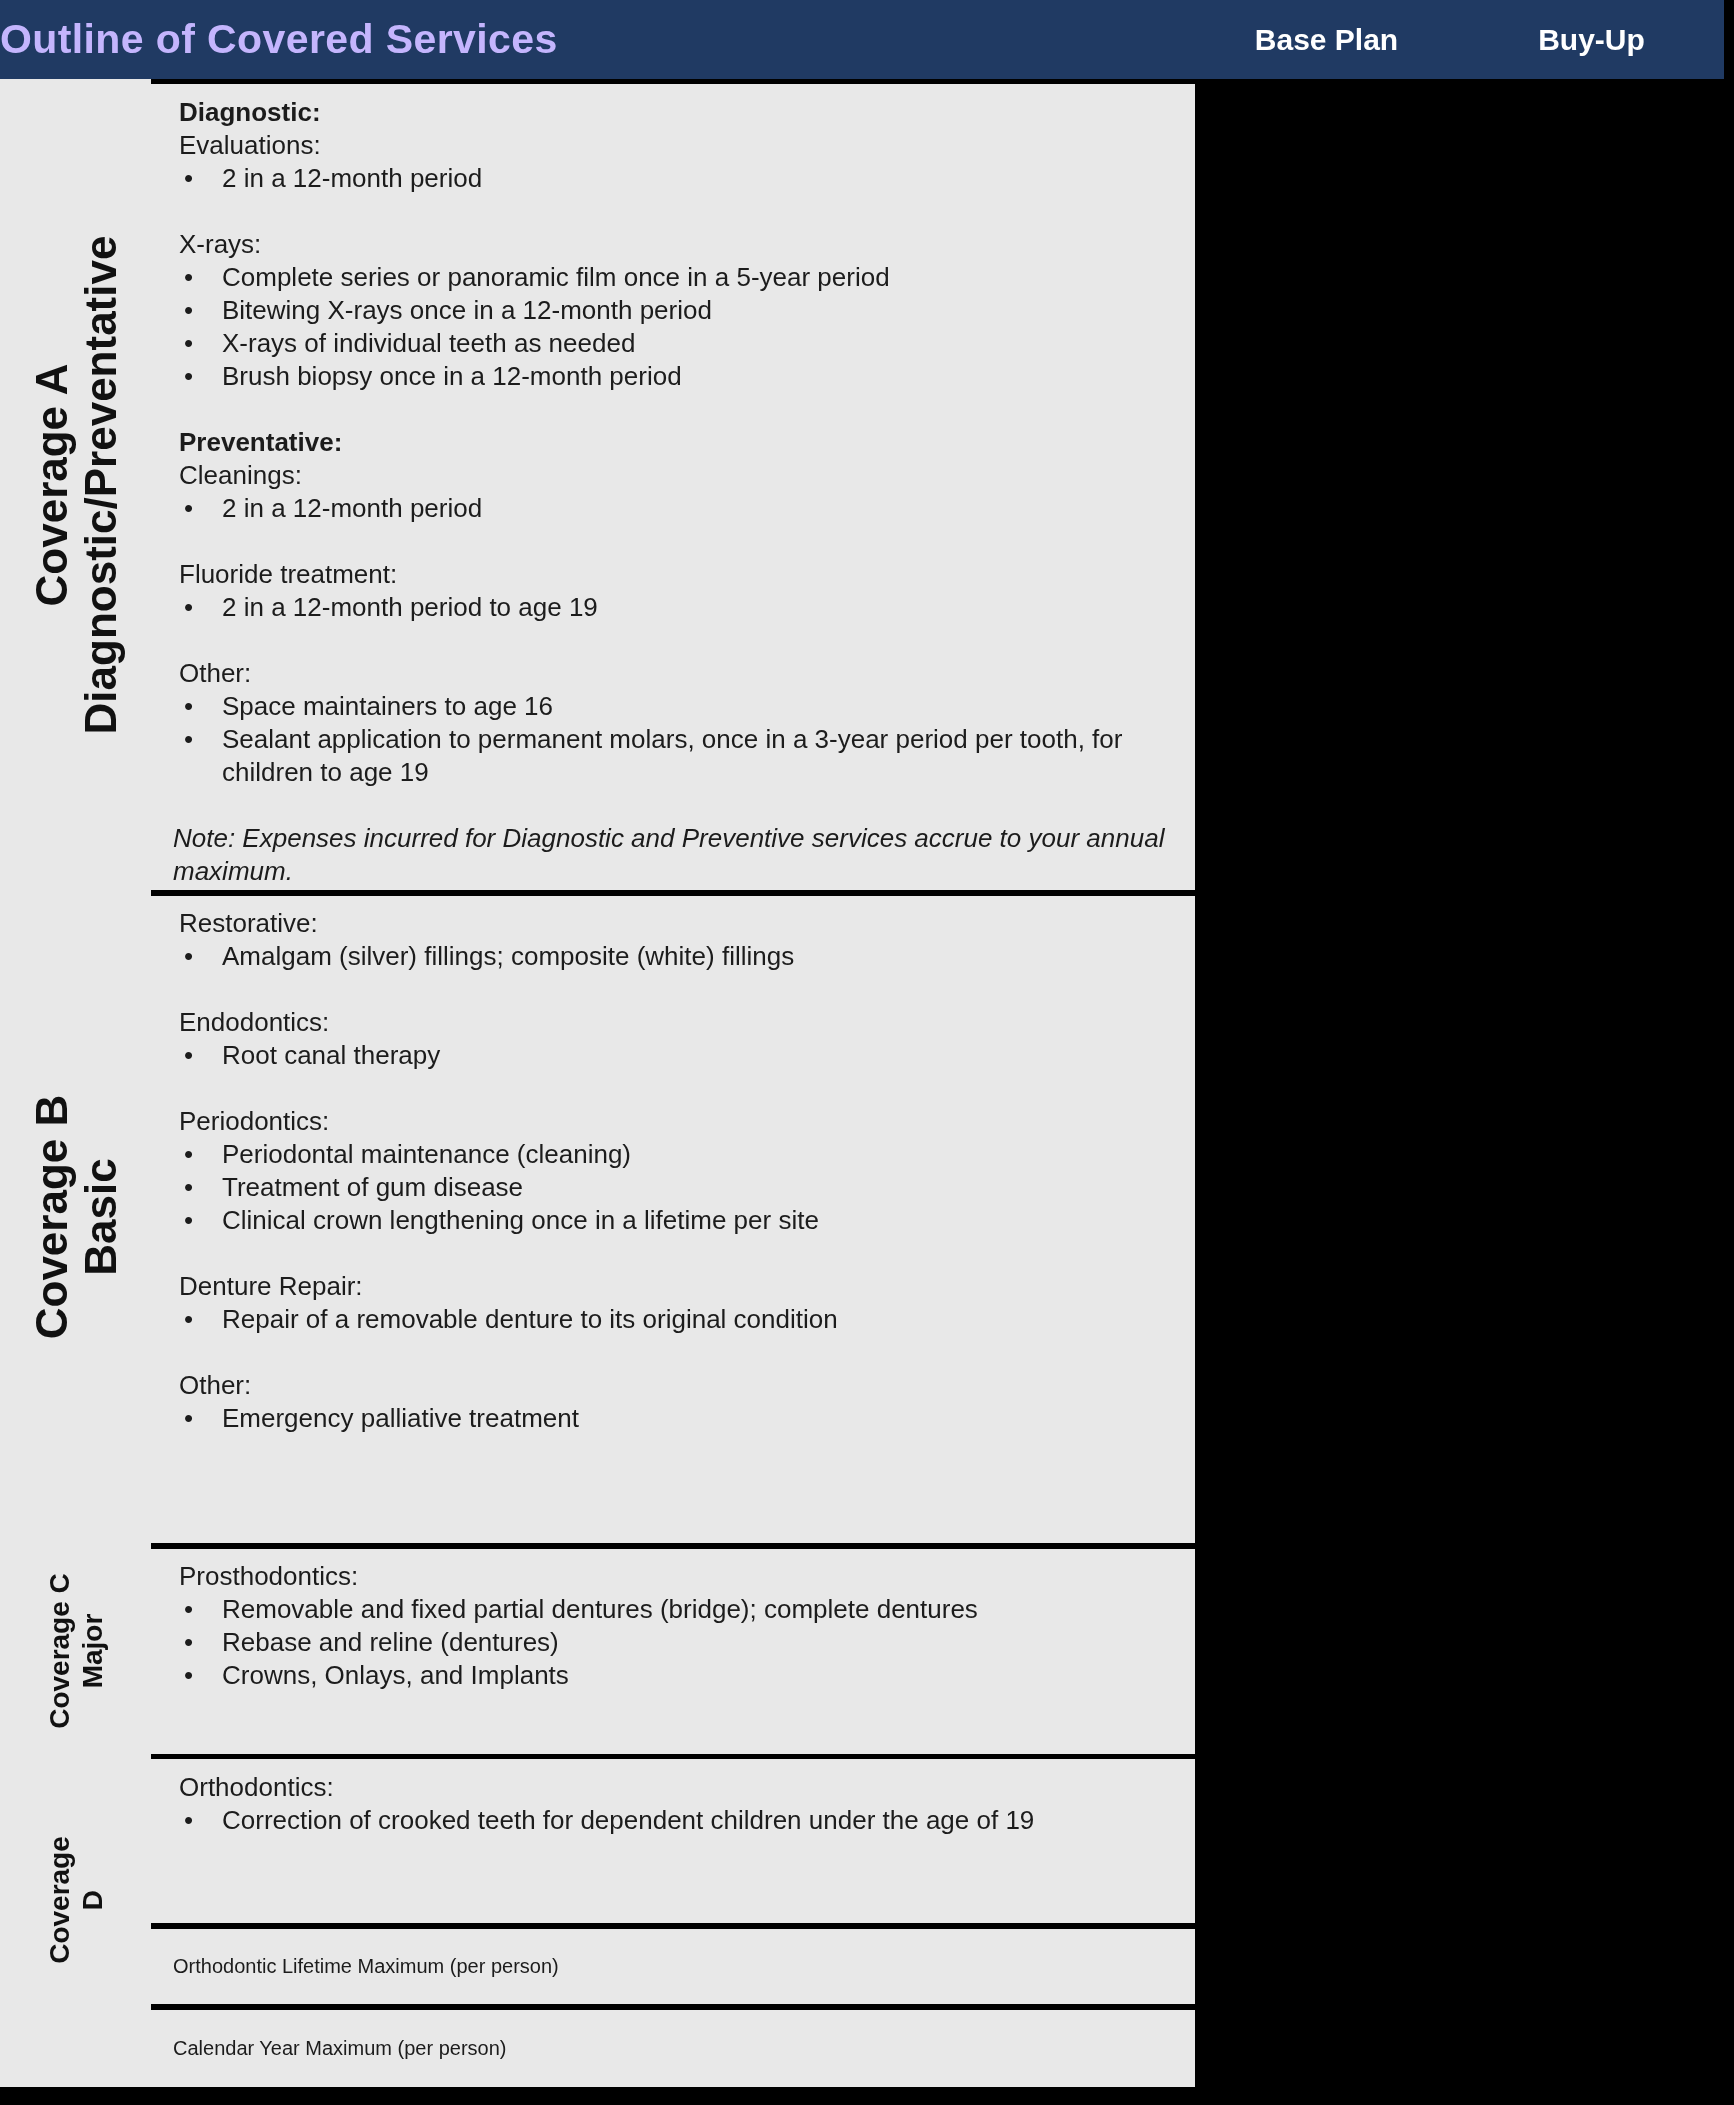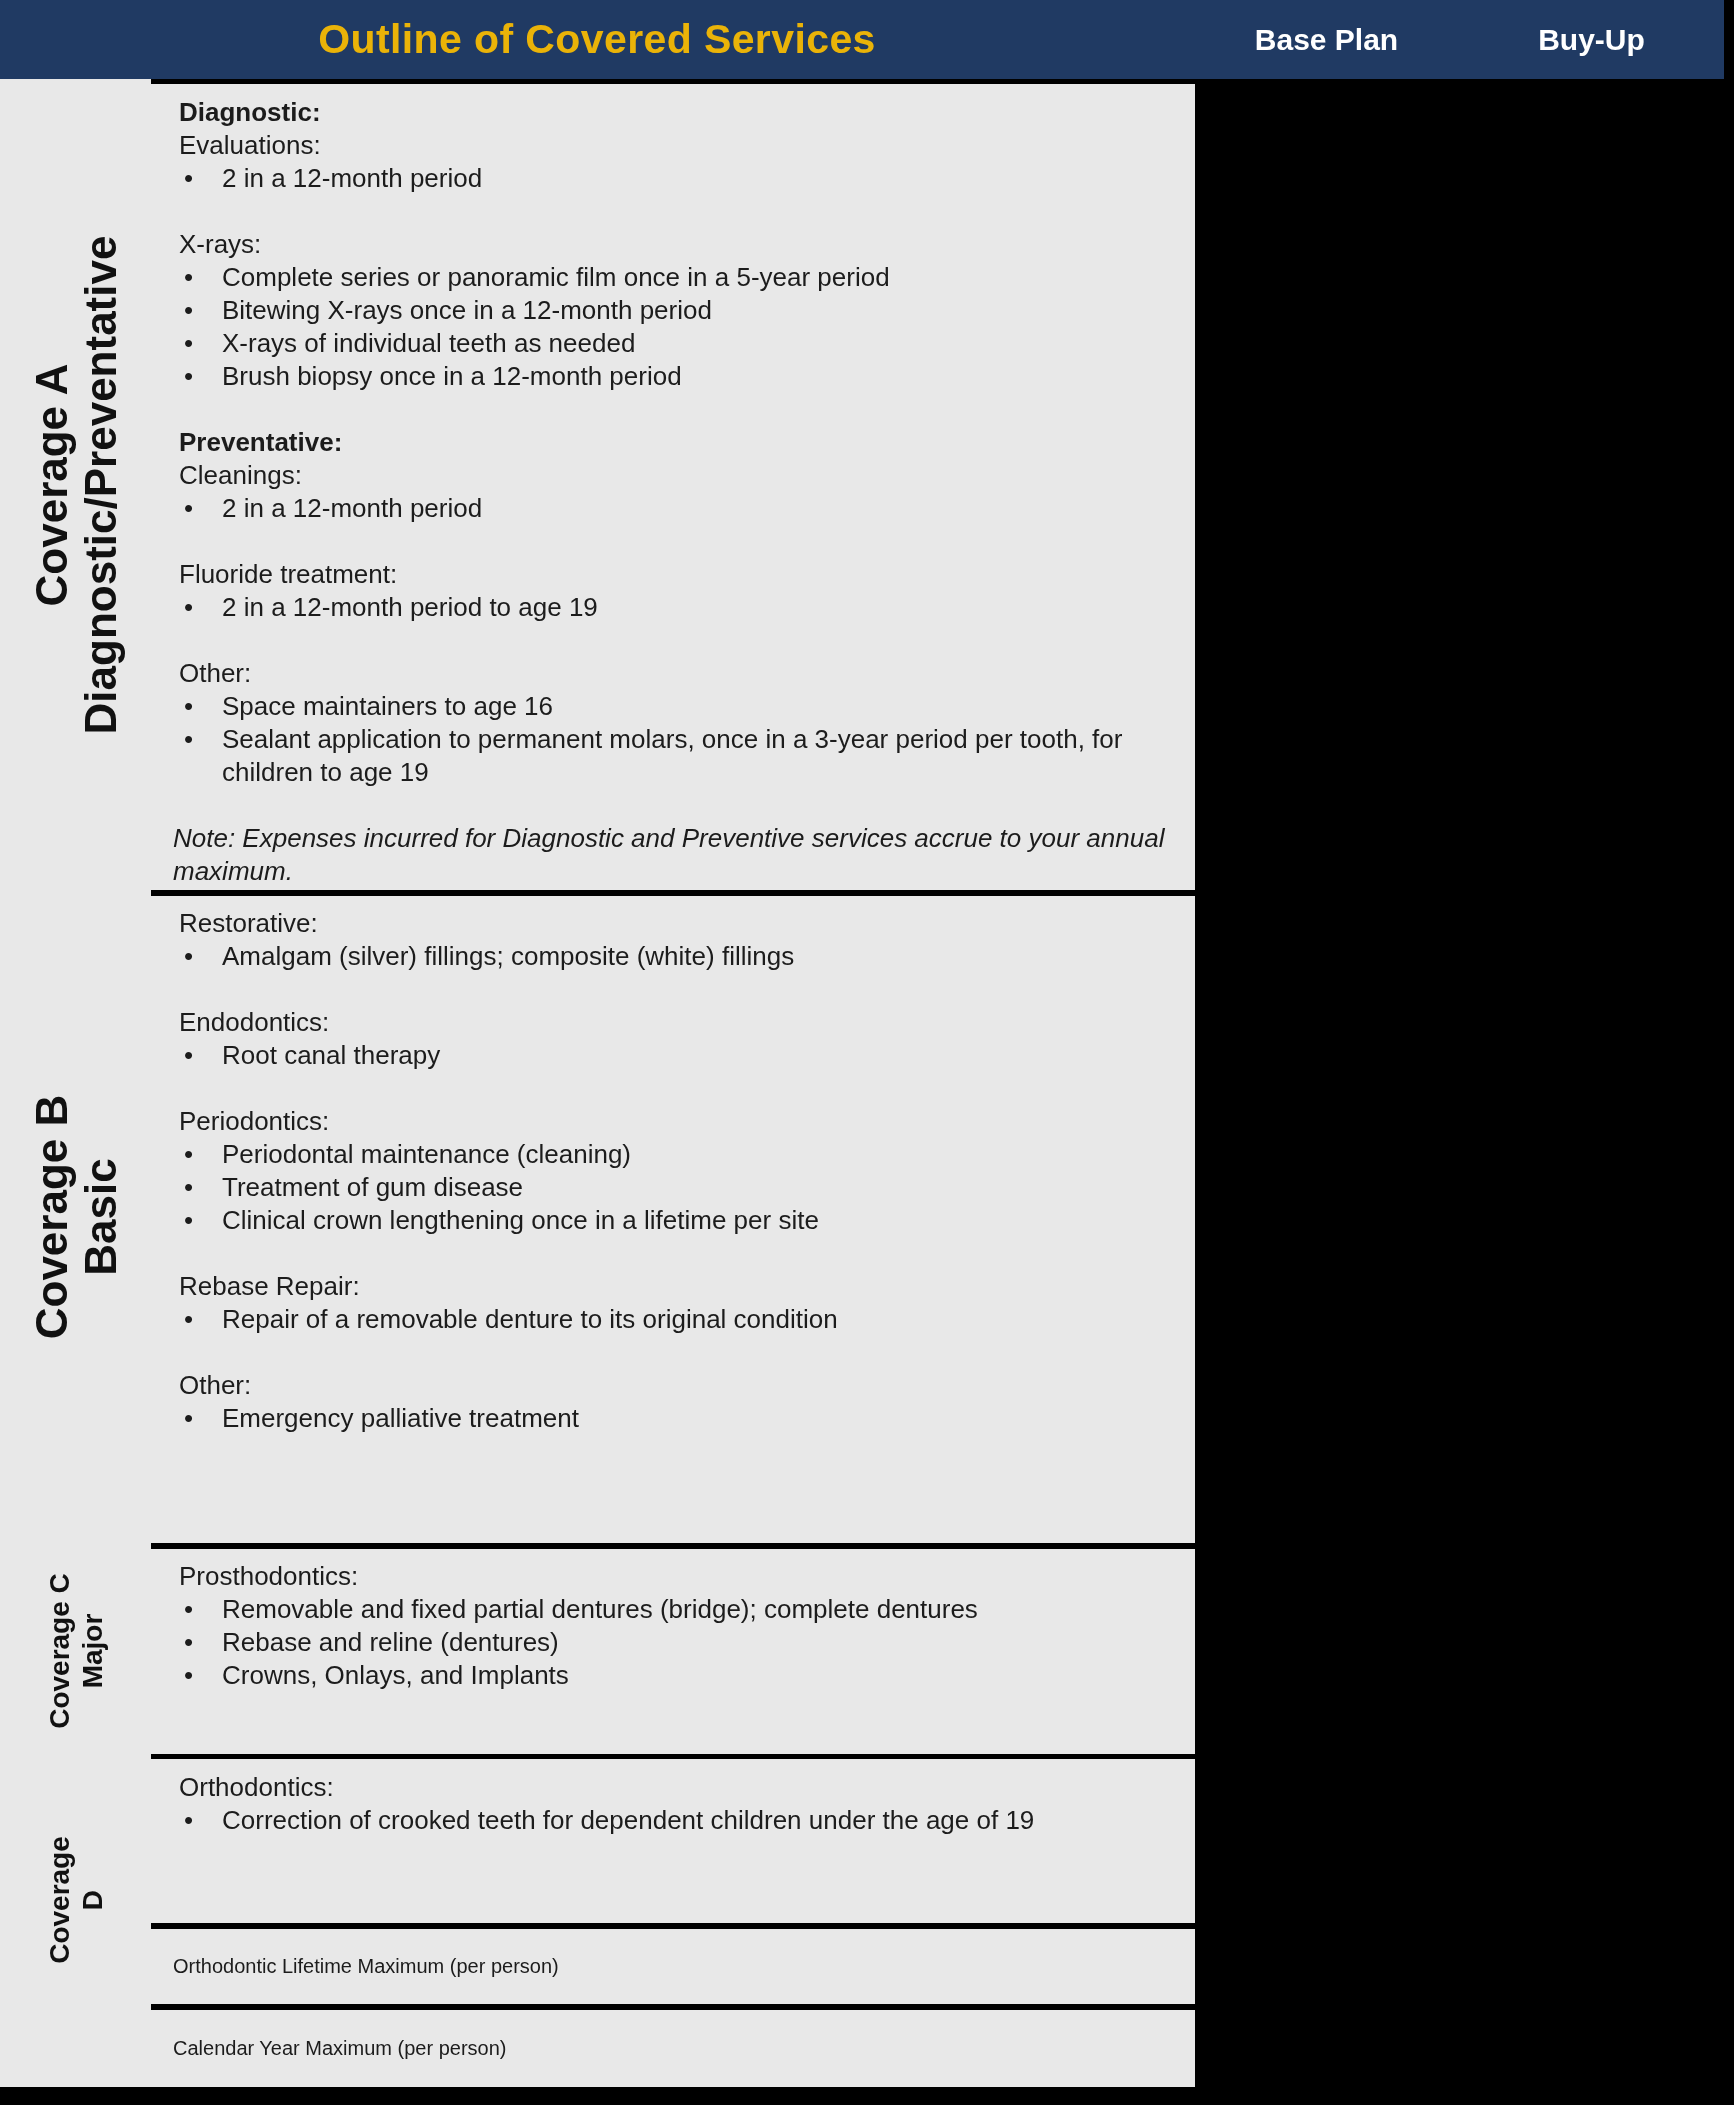--- a/index.html
+++ b/index.html
@@ -13,22 +13,22 @@
   }
   
   .header{
     position:absolute;top:0;left:0;
     width:1724px;height:79px;
     background:#203A63;
     display:flex;align-items:center;
   }
   .header-title{
     width:1194px;flex:0 0 auto;
-    text-align:center;
-    color:#eab308;font-weight:700;font-size:41px;letter-spacing:0.4px;
+    text-align:left;
+    color:#c4b5fd;font-weight:700;font-size:41px;letter-spacing:0.4px;
   }
   .header-col{
     flex:0 0 auto;width:265px;
     text-align:center;
     color:#fff;font-weight:700;font-size:30px;
   }
   
   .body{
     position:absolute;top:79px;left:0;
     width:1194px;height:2008px;
@@ -180,21 +180,21 @@
             </div>
             <div class="block">
               <div class="bheading">Periodontics:</div>
               <ul class="items">
                 <li class="item">Periodontal maintenance (cleaning)</li>
                 <li class="item">Treatment of gum disease</li>
                 <li class="item">Clinical crown lengthening once in a lifetime per site</li>
               </ul>
             </div>
             <div class="block">
-              <div class="bheading">Rebase Repair:</div>
+              <div class="bheading">Denture Repair:</div>
               <ul class="items">
                 <li class="item">Repair of a removable denture to its original condition</li>
               </ul>
             </div>
             <div class="block">
               <div class="bheading">Other:</div>
               <ul class="items">
                 <li class="item">Emergency palliative treatment</li>
               </ul>
             </div>

